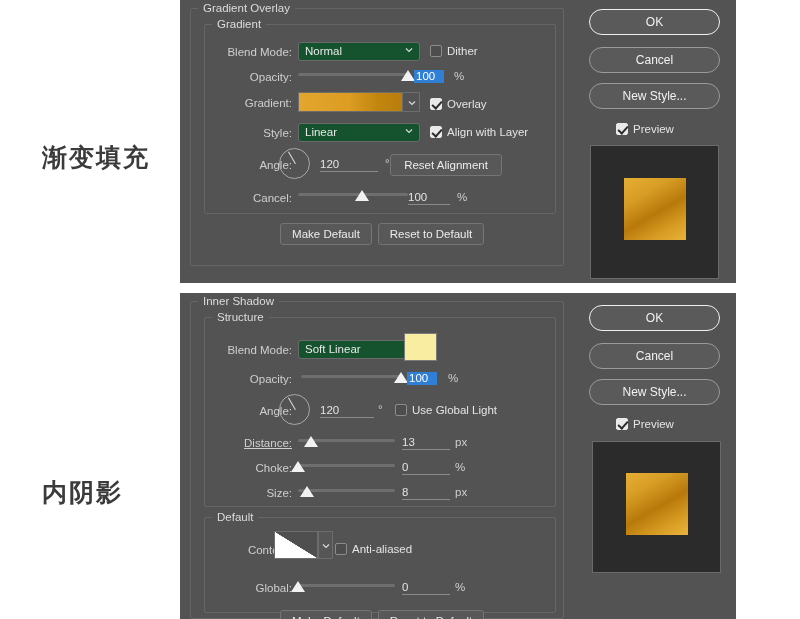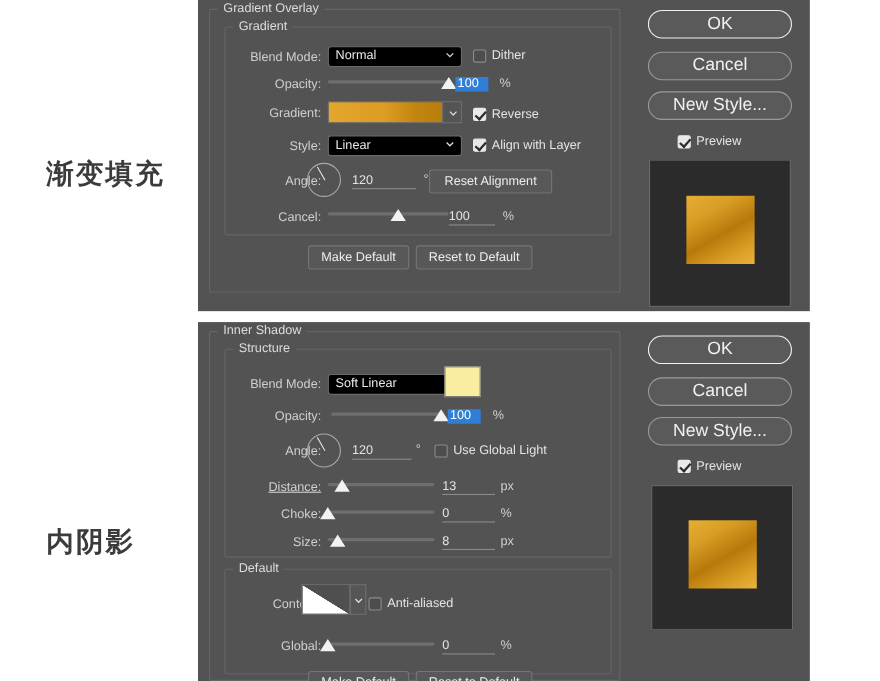--- a/index.html
+++ b/index.html
@@ -64,21 +64,21 @@
     position: absolute;
     font-size: 11.5px;
     color: #cfcfcf;
     text-align: right;
     white-space: nowrap;
   }
 
   
   .select {
     position: absolute;
-    background: #000000;
+    background: #14532d;
     border: 1px solid #6a6a6a;
     border-radius: 3px;
     height: 19px;
     font-size: 11.5px;
     color: #e8e8e8;
     line-height: 17px;
     padding-left: 6px;
   }
   .select .chev {
     position: absolute;
@@ -200,21 +200,21 @@
   
   .pill {
     position: absolute;
     left: 13px;
     width: 131px;
     height: 26px;
     border-radius: 14px;
     border: 1px solid #9a9a9a;
     background: #5a5a5a;
     color: #f1f1f1;
-    font-size: 16px;
+    font-size: 12px;
     text-align: center;
     line-height: 24px;
   }
   .pill.primary { border-color: #f0f0f0; }
 
   
   .thumb {
     position: absolute;
     background: #2b2b2b;
     border: 1px solid #6a6a6a;
@@ -293,21 +293,21 @@
         <div class="drop">
           <span class="chev">
             <svg viewBox="0 0 8 8">
                 <path d="M1 2.5 L4 5.5 L7 2.5" fill="none" stroke="#d9d9d9" stroke-width="1.2"></path>
               </svg>
           </span>
         </div>
       </div>
       <div class="cb-wrap" style="left:250px; top:98px;">
         <span class="cb checked"></span>
-        <span class="cb-label">Reverse</span>
+        <span class="cb-label">Overlay</span>
       </div>
 
       <div class="row-label" style="left:20px; top:127px; width:92px;">Style:</div>
       <div class="select" style="left:118px; top:123px; width:122px;">
         <span>Linear</span>
         <span class="chev">
           <svg viewBox="0 0 8 8">
               <path d="M1 2.5 L4 5.5 L7 2.5" fill="none" stroke="#d9d9d9" stroke-width="1.2"></path>
             </svg>
         </span>

